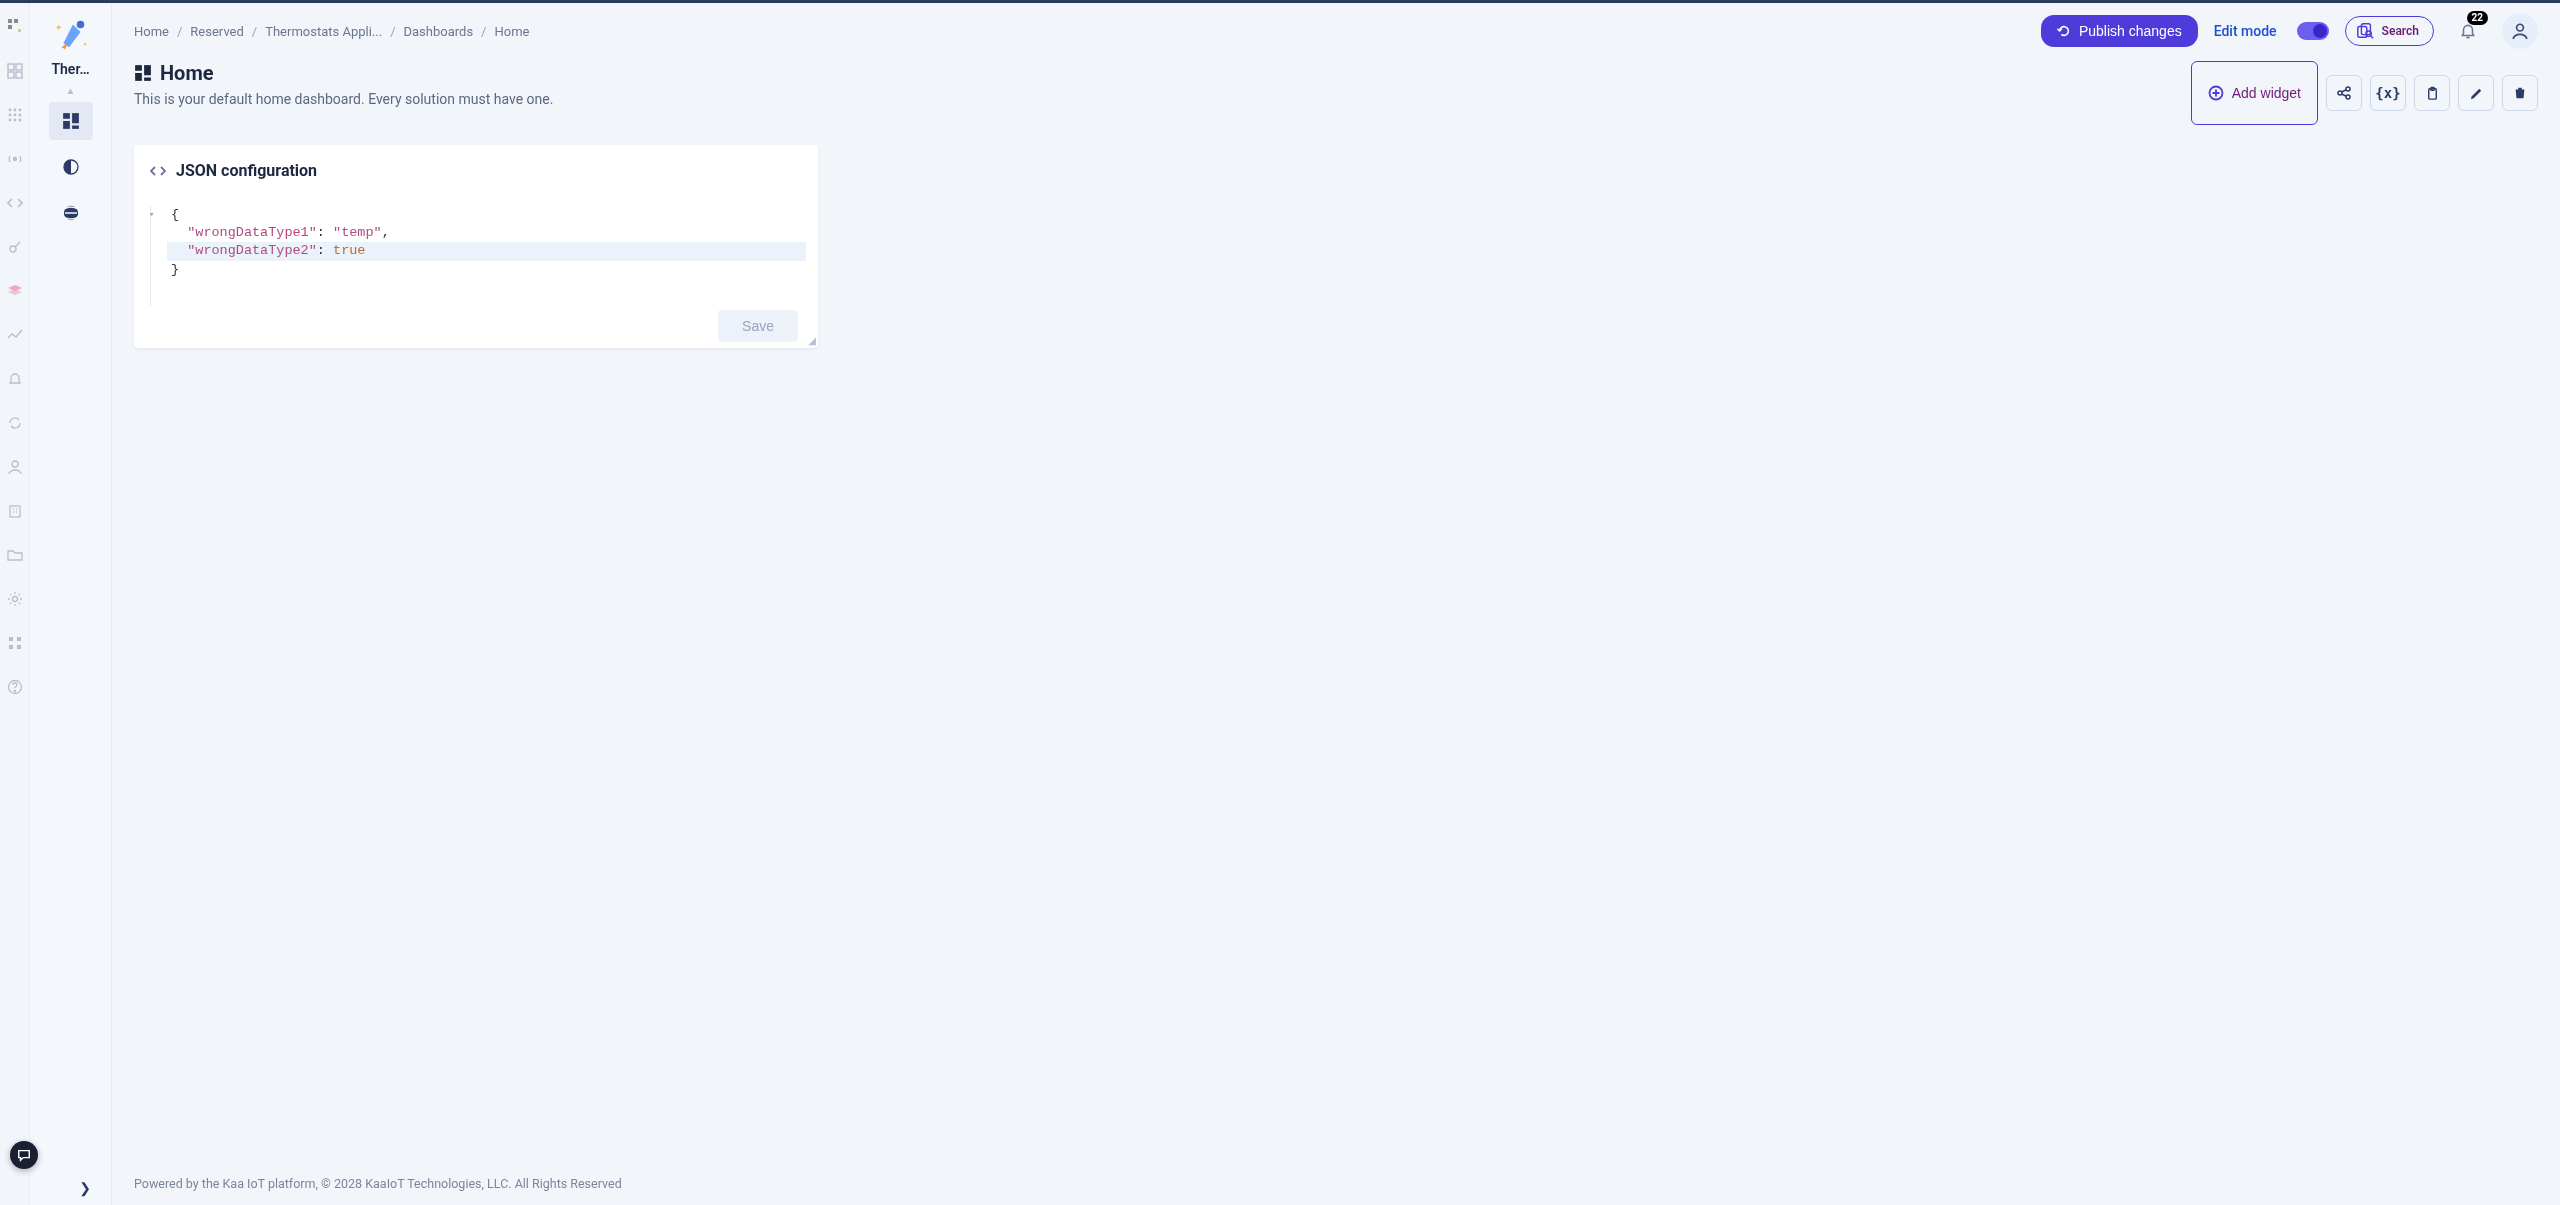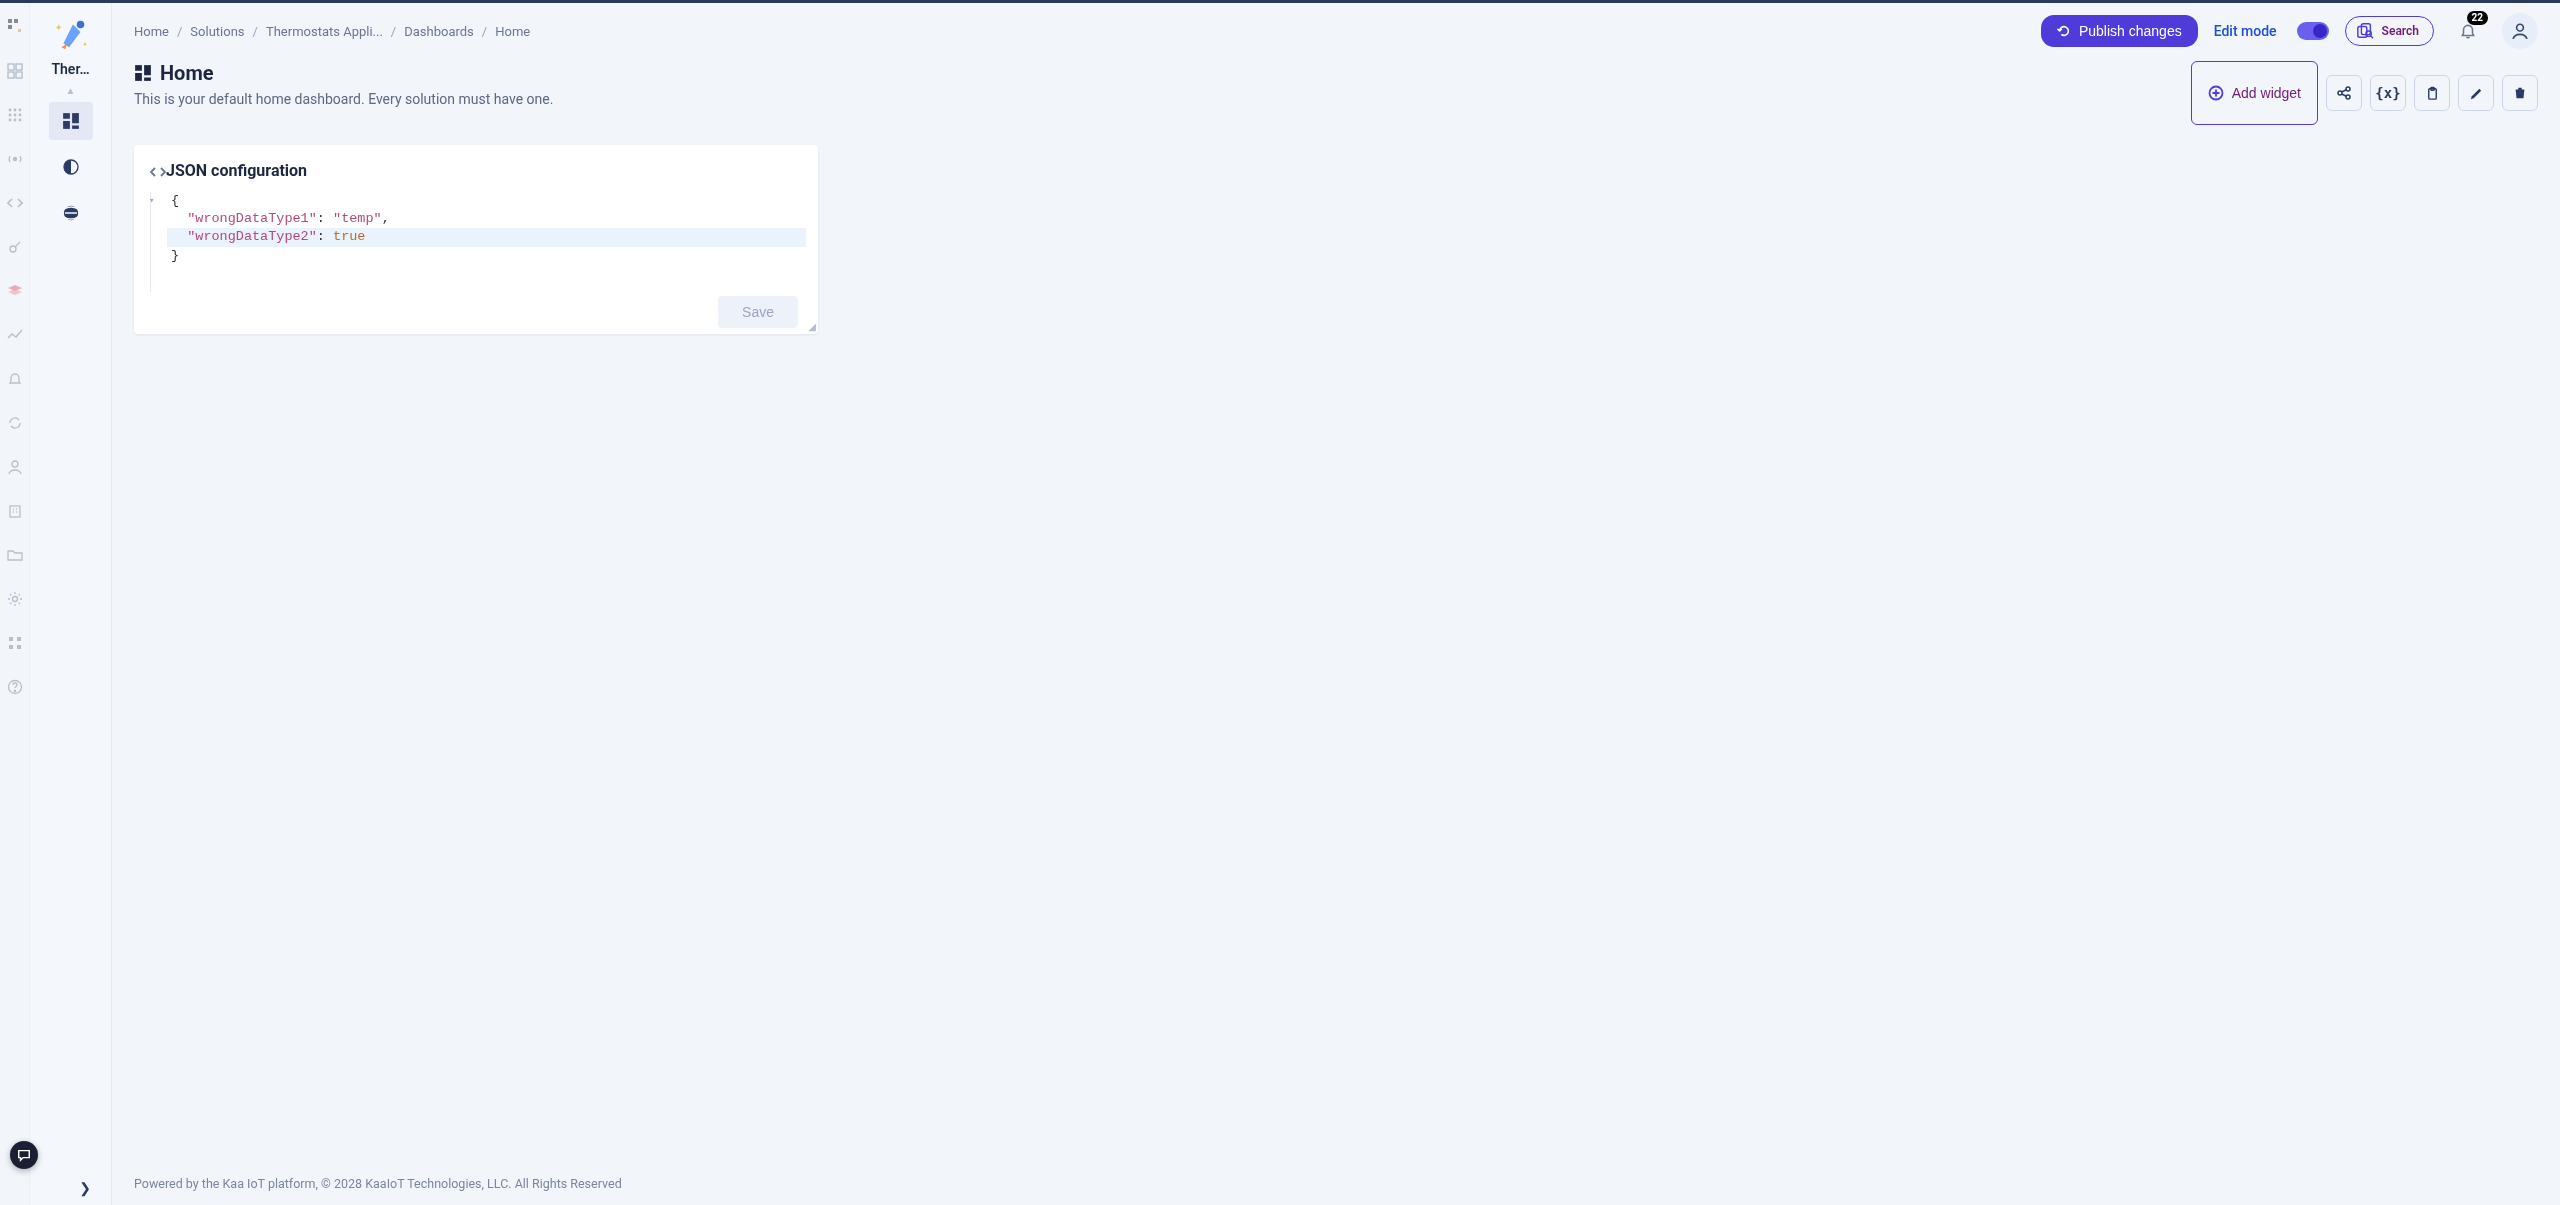--- a/index.html
+++ b/index.html
@@ -95,21 +95,21 @@
     display:flex; align-items:center; justify-content:center; color:#2b3b66; cursor:pointer; font-size:14px;
   }
   .sq-btn.braces { font-family: monospace; font-weight:600; }
 
   
   .content { flex:1; padding: 14px 22px 0 22px; overflow:auto; }
   .widget {
     width: 684px; background:#fff; border-radius:4px; box-shadow: 0 1px 3px rgba(20,30,60,0.08);
     padding: 16px 12px 4px 12px; position:relative;
   }
-  .widget-head { display:flex; align-items:flex-end; padding-left:4px; margin-bottom:12px;}
+  .widget-head { display:flex; align-items:center; gap:10px; padding-left:4px; margin-bottom:26px;}
   .widget-head .code-ico { color:#6b7691; }
   .widget-head h3 { font-size:16px; font-weight:700; color:#1d2740; }
   .editor {
     font-family: "SFMono-Regular", Consolas, "Liberation Mono", monospace;
     font-size:13.5px; line-height:1.35; position:relative; padding-left:16px; min-height:100px;
     border-left:1px solid #e4e9f2; margin-left:4px;
   }
   .editor .gutter-caret { position:absolute; left:-2px; top:3px; color:#9aa4bb; font-size:9px; }
   .editor .line { white-space:pre; padding:0 4px; }
   .editor .line.hl { background:#eaf2fb; }
@@ -290,21 +290,21 @@
     </div>
     <div class="expand-btn">❯</div>
   </div>
 
   <div class="main">
 
     <div class="header">
       <div class="breadcrumb">
         <a>Home</a>
           <span class="sep">/</span>
-        <a>Solutions</a>
+        <a>Reserved</a>
           <span class="sep">/</span>
         <a>Thermostats Appli...</a>
           <span class="sep">/</span>
         <a>Dashboards</a>
           <span class="sep">/</span>
         <span class="current">Home</span>
       </div>
 
       <div class="header-actions">
         <button class="btn-primary">

